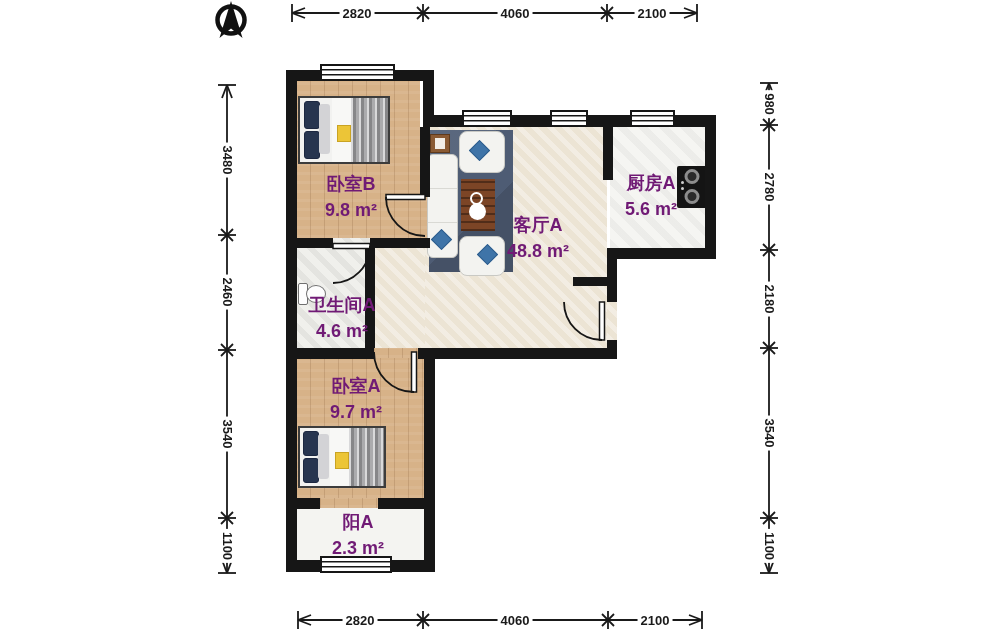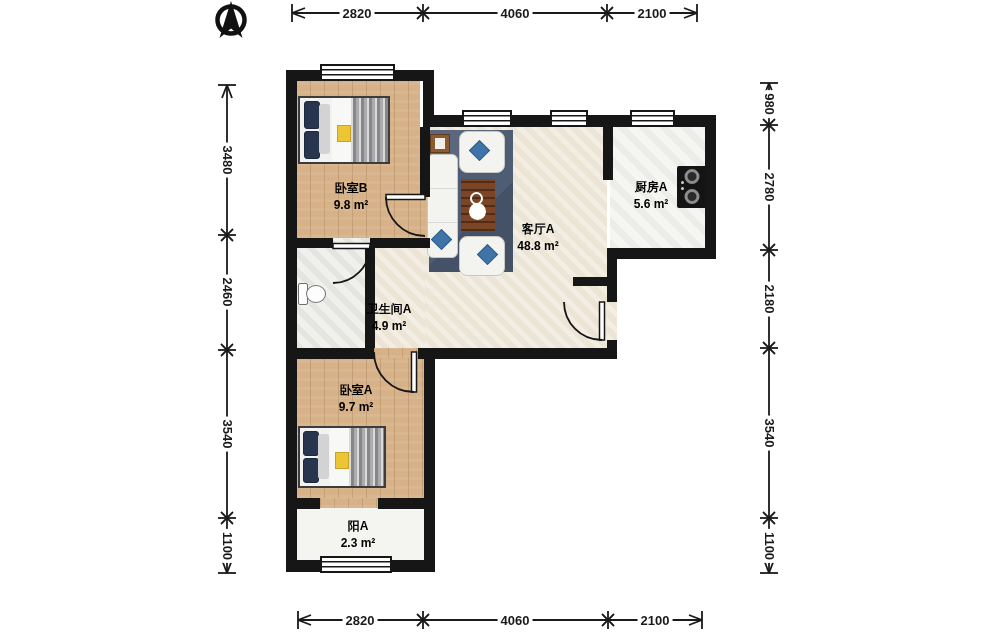--- a/index.html
+++ b/index.html
@@ -21,22 +21,22 @@
 
   
   .wall{position:absolute;background:#161616;}
 
   
   .window{position:absolute;background:#fff;border:2px solid #161616;box-sizing:border-box;
     background-image:linear-gradient(#161616,#161616),linear-gradient(#161616,#161616);
     background-size:100% 1.5px;background-position:0 30%,0 68%;background-repeat:no-repeat;}
 
   
-  .room-label{position:absolute;transform:translate(-50%,-50%);text-align:center;color:#000000;
-    font-weight:bold;font-size:12px;line-height:1.45;white-space:nowrap;}
+  .room-label{position:absolute;transform:translate(-50%,-50%);text-align:center;color:#701a75;
+    font-weight:bold;font-size:18px;line-height:1.45;white-space:nowrap;}
   .dim-label{position:absolute;transform:translate(-50%,-50%);background:#fff;color:#1a1a1a;
     font-weight:bold;font-size:13px;padding:0 3px;white-space:nowrap;}
   .dim-label.v{transform:translate(-50%,-50%) rotate(90deg);}
 
   
   .bed{position:absolute;border:2px solid #3c3c3c;background:#f2f2f0;box-sizing:border-box;}
   .bed .pillow{position:absolute;left:4%;width:16%;height:40%;background:#27354f;border-radius:3px;border:1px solid #1c2740;}
   .bed .pillow.p1{top:5%;}
   .bed .pillow.p2{top:52%;}
   .bed .pillow-light{position:absolute;left:22%;top:10%;width:12%;height:78%;background:#d3d3d6;border-radius:3px;}
@@ -184,23 +184,23 @@
     <div>9.8 m²</div>
   </div>
   <div class="room-label" style="left:538px;top:238px;">
     <div>客厅A</div>
     <div>48.8 m²</div>
   </div>
   <div class="room-label" style="left:651px;top:196px;">
     <div>厨房A</div>
     <div>5.6 m²</div>
   </div>
-  <div class="room-label" style="left:342px;top:318px;margin-left:47px;">
+  <div class="room-label" style="left:342px;top:318px;">
     <div>卫生间A</div>
-    <div>4.9 m²</div>
+    <div>4.6 m²</div>
   </div>
   <div class="room-label" style="left:356px;top:399px;">
     <div>卧室A</div>
     <div>9.7 m²</div>
   </div>
   <div class="room-label" style="left:358px;top:535px;">
     <div>阳A</div>
     <div>2.3 m²</div>
   </div>
 

